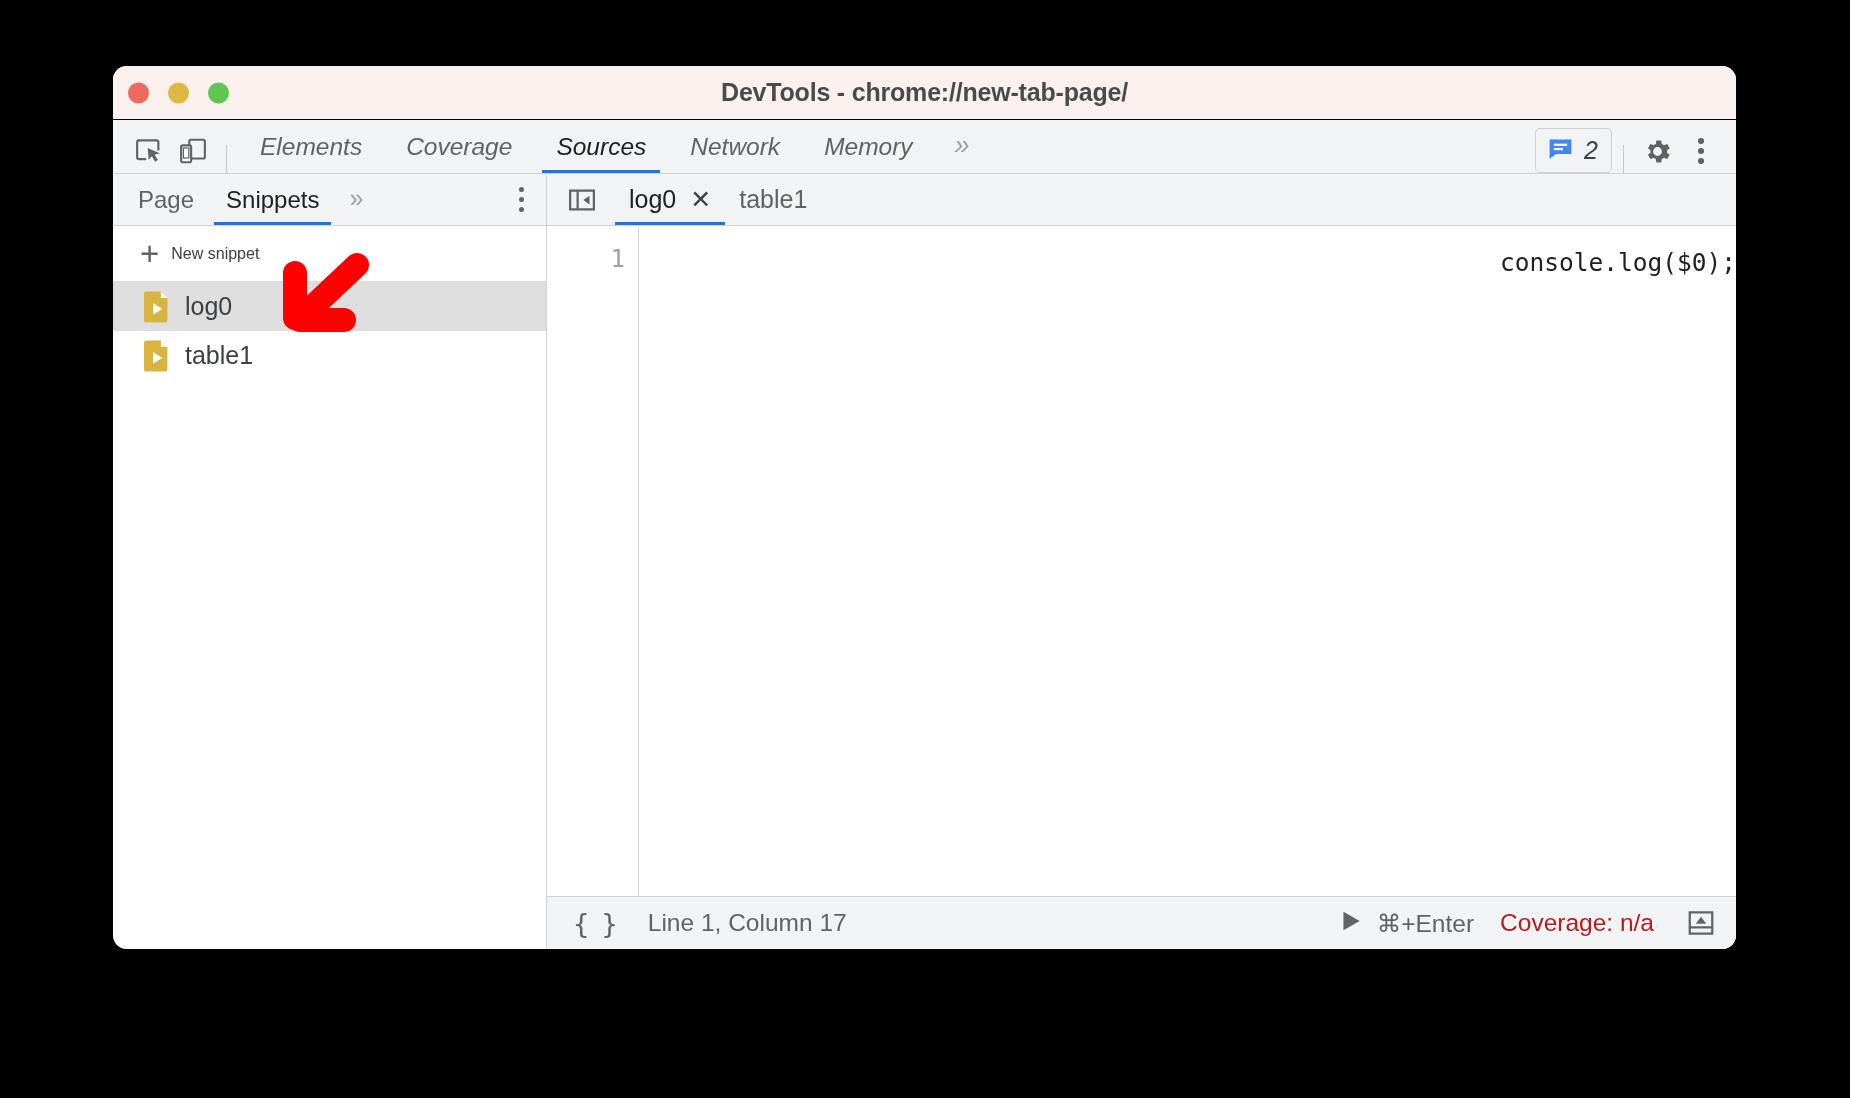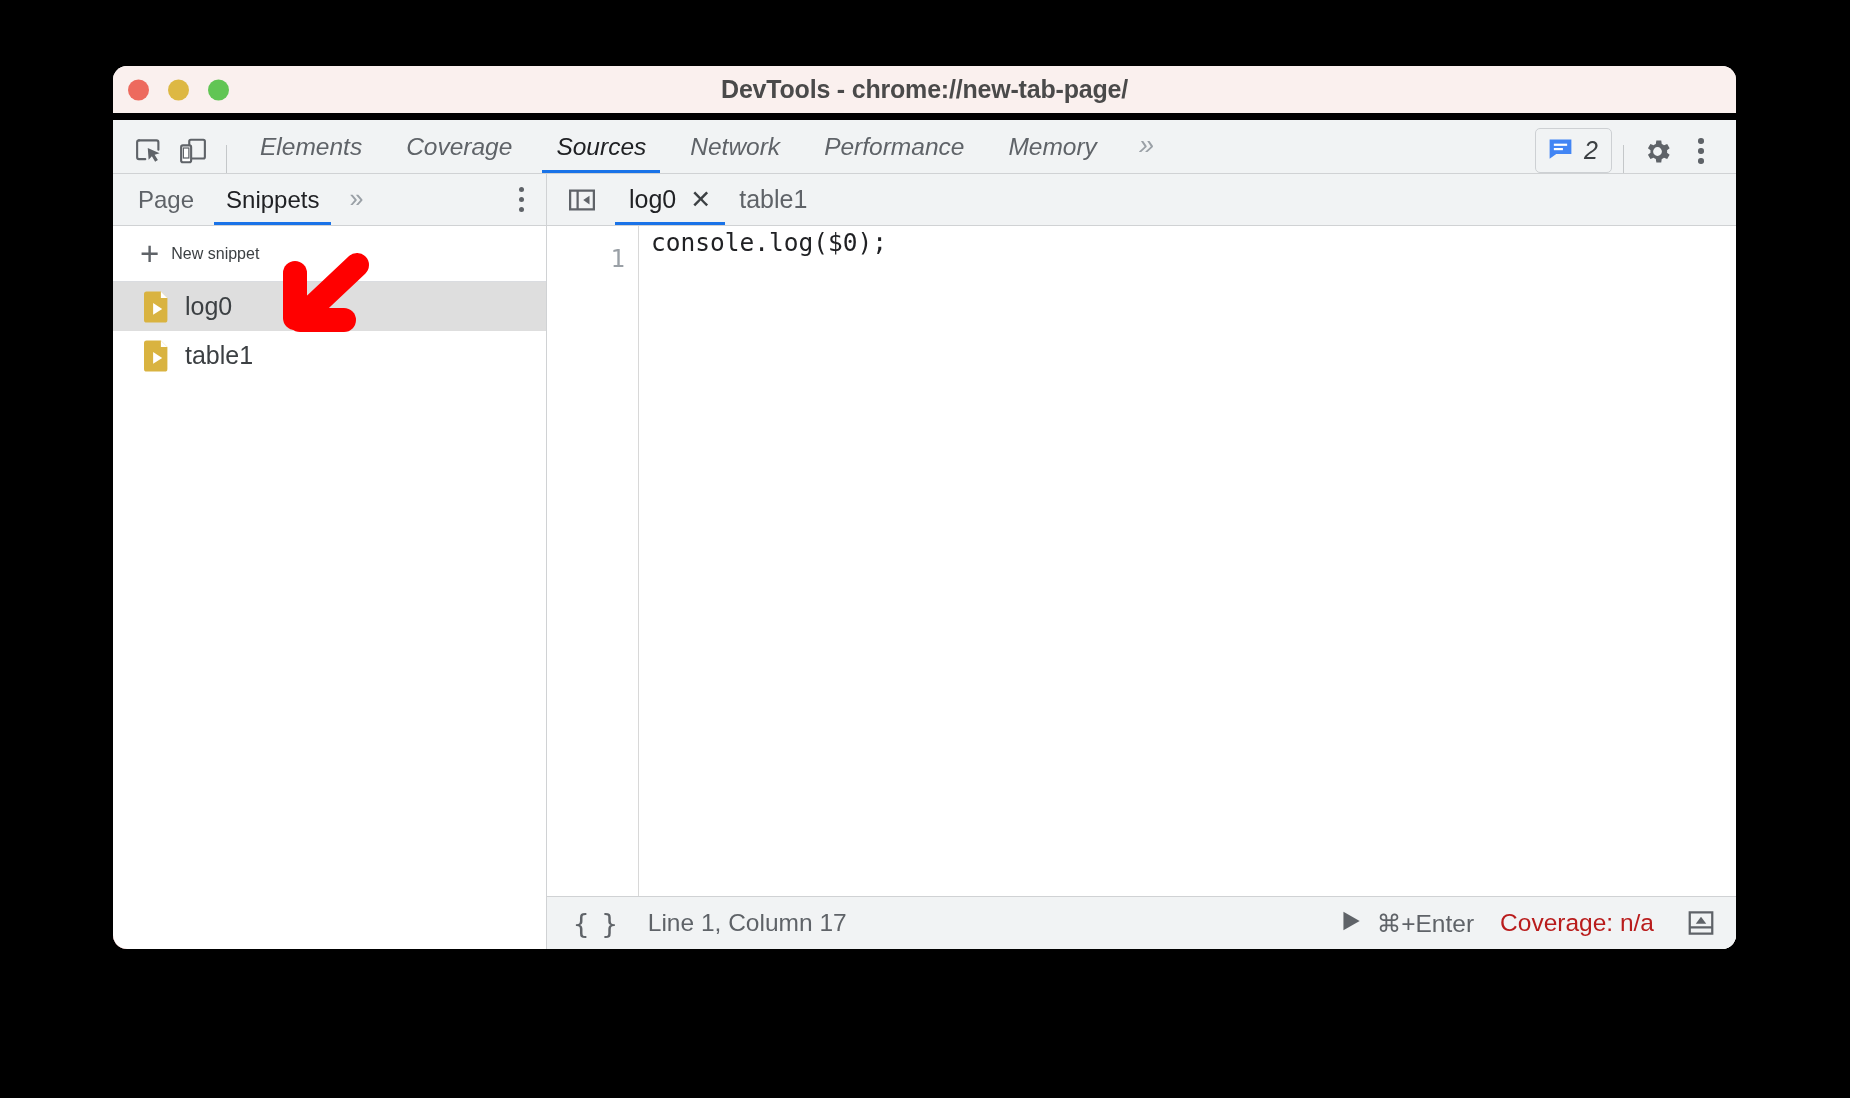--- a/index.html
+++ b/index.html
@@ -23,21 +23,21 @@
   }
 
   
   #titlebar {
     position: relative;
     height: 54px;
     flex: 0 0 54px;
     background: #faf0ee;
     display: flex;
     align-items: center;
-    border-bottom: 7px solid #000000;
+    border-bottom: 1px solid #000000;
   }
   .traffic {
     position: absolute;
     left: 15px; top: 50%;
     transform: translateY(-50%);
     display: flex;
     gap: 19px;
   }
   .light { width: 21px; height: 21px; border-radius: 50%; }
   #title-text {
@@ -237,21 +237,21 @@
     padding-top: 16px;
     text-align: right;
     padding-right: 13px;
   }
   .ln {
     font-family: "DejaVu Sans Mono", monospace;
     font-size: 24px;
     color: #9aa0a6;
     line-height: 34px;
   }
-  #code-lines { flex: 1 1 auto; padding-top: 0; padding-left: 12px; }
+  #code-lines { flex: 1 1 auto; padding-top: 20px; padding-left: 12px; text-align: right; }
   .code-line {
     font-family: "DejaVu Sans Mono", monospace;
     font-size: 24.5px;
     color: #202124;
     line-height: 34px;
     white-space: pre;
   }
 
   #status-bar {
     height: 53px;
@@ -322,23 +322,20 @@
         <span>Elements</span>
       </div>
       <div class="tb-tab">
         <span>Coverage</span>
       </div>
       <div class="tb-tab active">
         <span>Sources</span>
       </div>
       <div class="tb-tab">
         <span>Network</span>
-      </div>
-      <div class="tb-tab">
-        <span>Performance</span>
       </div>
       <div class="tb-tab">
         <span>Memory</span>
       </div>
       <div class="tb-more">»</div>
     </div>
 
     <div class="tb-spacer"></div>
 
     <div id="issues-badge">

